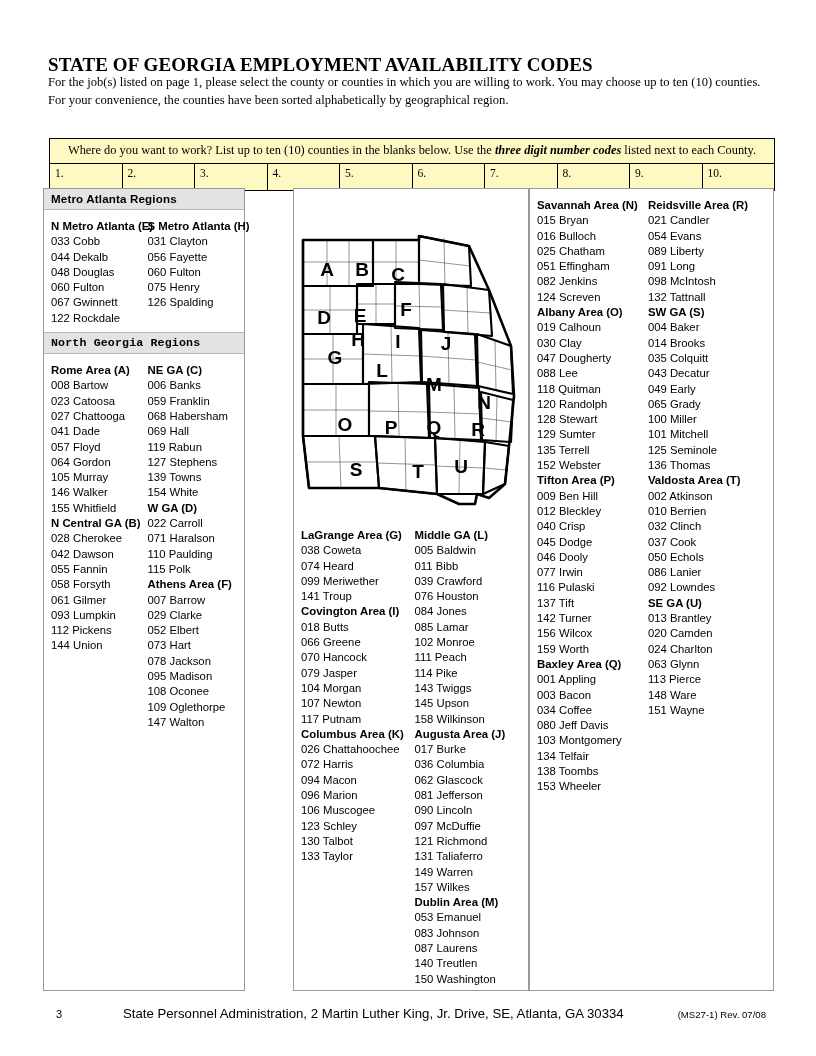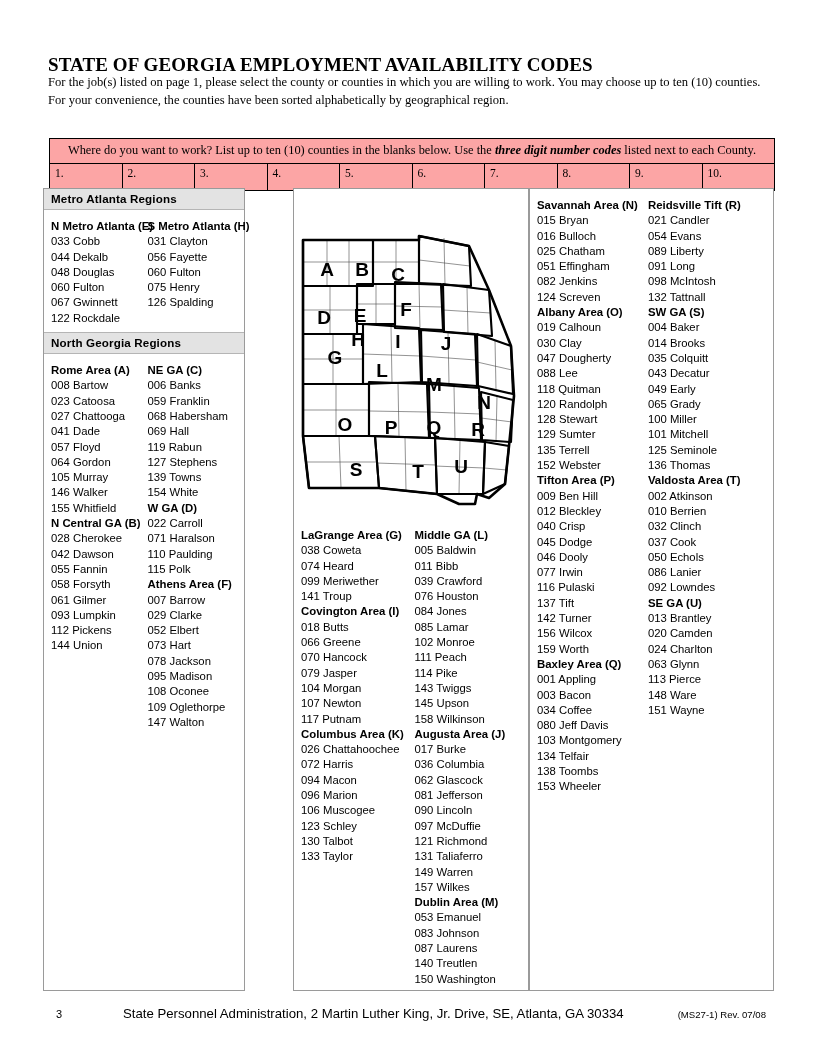--- a/index.html
+++ b/index.html
@@ -24,21 +24,21 @@
     position:absolute;left:48px;top:74px;width:722px;
     font-family:"Liberation Serif", serif;
     font-size:12.6px;line-height:17.5px;text-align:left;
   }
 
   
   .blank-table{
     position:absolute;left:49px;top:138px;width:726px;
     border:1.6px solid #000;
     box-sizing:border-box;
-    background:#fca5a5;
+    background:#fef9c3;
   }
   .blank-prompt{
     border-bottom:1.6px solid #000;
     text-align:center;
     font-family:"Liberation Serif", serif;
     font-size:12.4px;
     padding:4px 6px 5px 6px;
   }
   .blank-prompt b{font-weight:bold;font-style:italic;}
   .blank-row{display:flex;height:26px;}
@@ -137,21 +137,21 @@
         </div>
       <div class="col" id="metro-right">
           <div class="grp-title">S Metro Atlanta (H)</div>
           <div class="cty">031 Clayton</div>
           <div class="cty">056 Fayette</div>
           <div class="cty">060 Fulton</div>
           <div class="cty">075 Henry</div>
           <div class="cty">126 Spalding</div>
         </div>
     </div>
-    <div class="sec-head plain" style="margin-top:6px;">North Georgia Regions</div>
+    <div class="sec-head plain" style="margin-top:6px;font-family:Liberation Mono, monospace;">North Georgia Regions</div>
     <div class="cols">
       <div class="col" id="north-left">
           <div class="grp-title">Rome Area (A)</div>
           <div class="cty">008 Bartow</div>
           <div class="cty">023 Catoosa</div>
           <div class="cty">027 Chattooga</div>
           <div class="cty">041 Dade</div>
           <div class="cty">057 Floyd</div>
           <div class="cty">064 Gordon</div>
           <div class="cty">105 Murray</div>
@@ -411,21 +411,21 @@
           <div class="cty">001 Appling</div>
           <div class="cty">003 Bacon</div>
           <div class="cty">034 Coffee</div>
           <div class="cty">080 Jeff Davis</div>
           <div class="cty">103 Montgomery</div>
           <div class="cty">134 Telfair</div>
           <div class="cty">138 Toombs</div>
           <div class="cty">153 Wheeler</div>
         </div>
       <div class="col wide" id="south-right">
-          <div class="grp-title">Reidsville Tift (R)</div>
+          <div class="grp-title">Reidsville Area (R)</div>
           <div class="cty">021 Candler</div>
           <div class="cty">054 Evans</div>
           <div class="cty">089 Liberty</div>
           <div class="cty">091 Long</div>
           <div class="cty">098 McIntosh</div>
           <div class="cty">132 Tattnall</div>
           <div class="grp-title">SW GA (S)</div>
           <div class="cty">004 Baker</div>
           <div class="cty">014 Brooks</div>
           <div class="cty">035 Colquitt</div>

